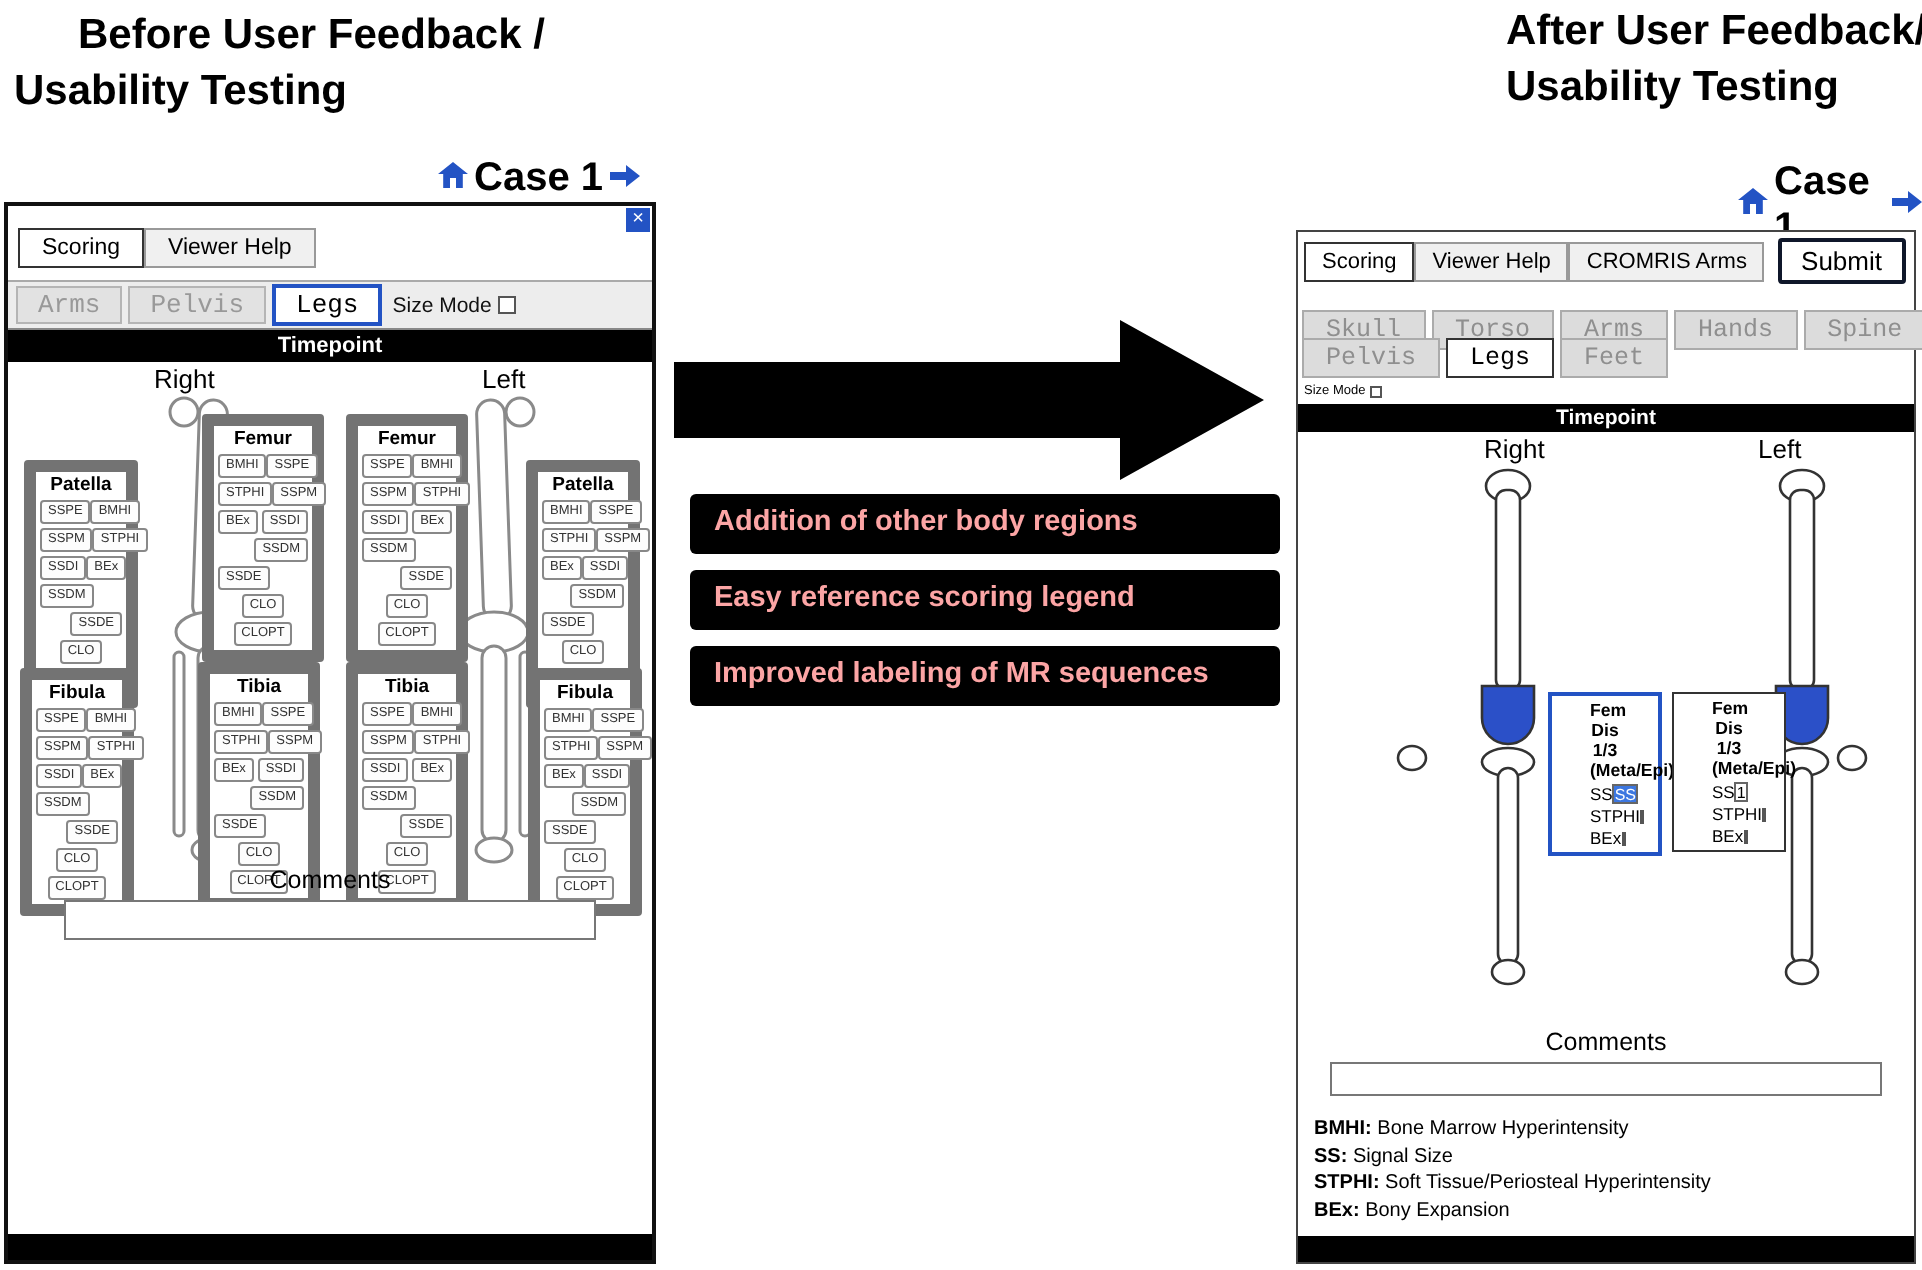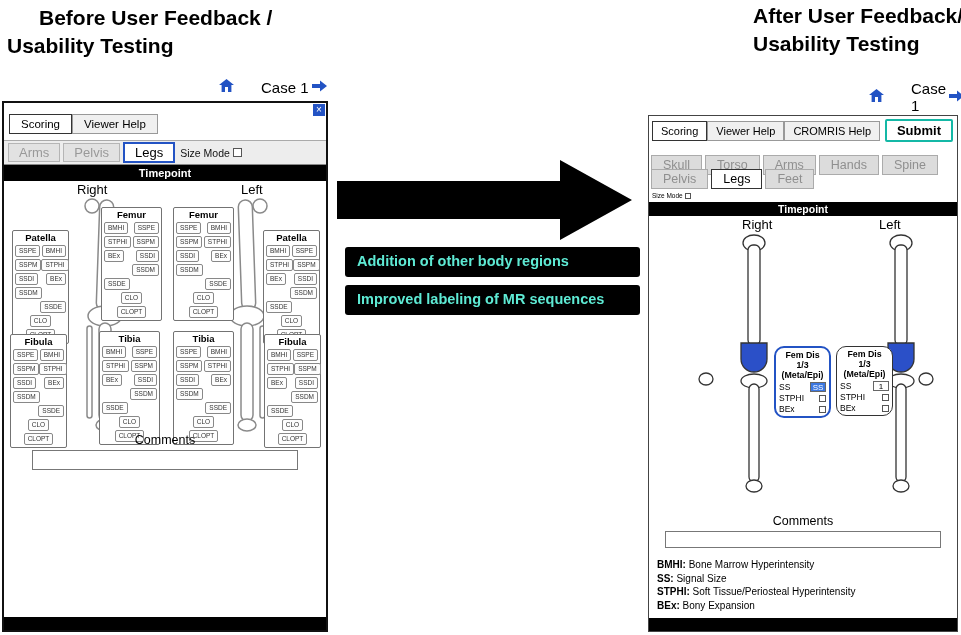--- a/index.html
+++ b/index.html
@@ -15,86 +15,86 @@
 
   
   .big-title{position:absolute;font-size:21px;font-weight:bold;white-space:nowrap;}
   .t-b1{left:7px;top:6px;margin-left:32px;}   .t-b2{left:7px;top:34px;}
   .t-a1{left:753px;top:4px;} .t-a2{left:753px;top:32px;}
 
   
   .case-nav{position:absolute;display:flex;align-items:center;gap:3px;}
   .cn-before{left:219px;top:78px;}
   .cn-after{left:869px;top:80px;}
-  .case-label{font-size:15px;font-weight:normal;margin-left:24px;}
+  .case-label{font-size:20px;font-weight:bold;}
 
   
   .big-arrow{position:absolute;left:337px;top:158px;}
   .imp-list{position:absolute;left:345px;top:247px;width:295px;}
   .imp-bar{
-    height:30px;margin-bottom:8px;background:#000;color:#5eead4;
+    height:30px;margin-bottom:8px;background:#000;color:#fca5a5;
     font-size:14.5px;font-weight:bold;line-height:29px;padding-left:12px;
     border-radius:3px;white-space:nowrap;
   }
 
   
   .win-before{position:absolute;left:2px;top:101px;width:326px;height:531px;border:2px solid #111;background:#fff;}
   .wb-close{position:absolute;right:1px;top:1px;width:12px;height:12px;background:var(--accent-blue);
     color:#fff;font-size:10px;line-height:11px;text-align:center;cursor:default;}
   .wb-tabs{position:absolute;left:5px;top:11px;display:flex;}
   .tab{padding:3px 11px;font-size:11.5px;border:1px solid #999;background:#f0f0f0;white-space:nowrap;}
   .tab.sel{background:#fff;border:1.5px solid #333;}
   .wb-regions{position:absolute;left:0;top:37px;width:100%;height:25px;background:#ededed;
     border-top:1px solid #aaa;border-bottom:1px solid #888;display:flex;align-items:center;padding-left:4px;}
-  .region-row{display:flex;gap:3px;align-items:center;}
+  .region-row{display:flex;gap:3px;align-items:center;font-family:Liberation Mono, monospace;}
   .region-btn{font-size:13px;color:#999;background:#e2e2e2;border:1px solid #b5b5b5;padding:1px 10px;white-space:nowrap;}
   .region-btn.sel{color:#000;background:#fff;border:2px solid var(--accent-blue);}
   .size-mode{font-size:10.5px;color:#111;margin-left:5px;display:flex;align-items:center;gap:3px;white-space:nowrap;}
   .chk9{width:9px;height:9px;border:1px solid #555;background:#fff;display:inline-block;}
   .wb-timepoint{position:absolute;left:0;top:62px;width:100%;height:16px;background:#000;color:#fff;
     font-size:11px;font-weight:bold;text-align:center;line-height:16px;}
   .wb-right{position:absolute;left:73px;top:79px;font-size:13px;}
   .wb-left{position:absolute;left:237px;top:79px;font-size:13px;}
   .wb-svg{position:absolute;left:0;top:92px;}
 
   
-  .sb{position:absolute;background:#fff;border:1px solid #737373;border-radius:2px;padding:1px 1px 2px 1px;}
+  .sb{position:absolute;background:#fff;border:6px solid #737373;border-radius:2px;padding:1px 1px 2px 1px;}
   .sb-title{text-align:center;font-weight:bold;font-size:9.5px;line-height:11px;}
   .btn-row{display:flex;justify-content:space-between;margin:1.5px 1px 0 1px;}
   .btn-row.c{justify-content:center;} .btn-row.l{justify-content:flex-start;} .btn-row.r{justify-content:flex-end;}
   .mini-btn{font-size:6.5px;line-height:1;padding:2px 3px;border:1px solid #888;border-radius:2px;background:#fdfdfd;color:#333;white-space:nowrap;}
   .bp0{left:8px;top:127px;width:57px;}  .bp1{left:97px;top:104px;width:61px;}
   .bp2{left:169px;top:104px;width:61px;}.bp3{left:259px;top:127px;width:57px;}
   .bp4{left:6px;top:231px;width:57px;}  .bp5{left:95px;top:228px;width:61px;}
   .bp6{left:169px;top:228px;width:61px;}.bp7{left:260px;top:231px;width:57px;}
 
   .wb-comments-label{position:absolute;left:0;top:330px;width:100%;text-align:center;font-size:12.5px;}
   .wb-comments-input{position:absolute;left:28px;top:347px;width:266px;height:20px;border:1px solid #777;background:#fff;}
   .bottom-bar{position:absolute;left:0;bottom:0;width:100%;height:13px;background:#000;}
 
   
   .win-after{position:absolute;left:648px;top:115px;width:310px;height:517px;border:1px solid #444;background:#fff;}
   .wa-tabs{position:absolute;left:3px;top:5px;display:flex;}
   .wa-tabs .tab{padding:3px 8px;font-size:11px;}
-  .wa-submit{position:absolute;right:4px;top:3px;border:2px solid #14b8a6;background:#fff;font-size:13px;font-weight:bold;
+  .wa-submit{position:absolute;right:4px;top:3px;border:2px solid #0f172a;background:#fff;font-size:13px;font-weight:normal;
     padding:2px 10px;border-radius:2px;}
   .wa-regions1{position:absolute;left:2px;top:39px;}
   .wa-regions2{position:absolute;left:2px;top:53px;}
   .wa-regions1 .region-btn,.wa-regions2 .region-btn{font-size:12.5px;padding:2px 11px;background:#dcdcdc;color:#8f8f8f;border:1px solid #ababab;}
   .wa-regions2 .region-btn.sel{background:#fff;color:#000;border:1.5px solid #333;}
   .wa-sizemode{position:absolute;left:3px;top:76px;font-size:6.5px;display:flex;align-items:center;gap:2px;}
   .chk6{width:6px;height:6px;border:1px solid #555;background:#fff;display:inline-block;}
   .wa-timepoint{position:absolute;left:0;top:86px;width:100%;height:14px;background:#000;color:#fff;
     font-size:10.5px;font-weight:bold;text-align:center;line-height:14px;}
   .wa-right{position:absolute;left:93px;top:101px;font-size:13px;}
   .wa-left{position:absolute;left:230px;top:101px;font-size:13px;}
   .wa-svg{position:absolute;left:0;top:115px;}
 
   
-  .asb{position:absolute;background:#fff;border:1px solid #333;border-radius:10px;padding:2px 3px;}
+  .asb{position:absolute;background:#fff;border:1px solid #333;border-radius:0;padding:2px 19px;}
   .asb.sel{border:2px solid var(--accent-blue);}
   .ap0{left:125px;top:230px;width:57px;}
   .ap1{left:187px;top:230px;width:57px;}
   .asb-title{text-align:center;font-weight:bold;font-size:8.8px;line-height:10px;}
   .fld{display:flex;align-items:center;margin-top:2px;font-size:8.5px;line-height:9px;}
   .fld-lab{flex:1;}
   .val{width:16px;height:10px;border:1px solid #666;font-size:8px;line-height:10px;text-align:center;background:#fff;}
   .val.vsel{background:#3c77e0;color:#fff;}
   .chk{width:7px;height:7px;border:1px solid #555;background:#fff;display:inline-block;}
 
@@ -139,20 +139,21 @@
   </span>
 </div>
 
 <div class="big-arrow">
   <svg width="295" height="84" viewBox="0 0 295 84">
       <polygon points="0,23 223,23 223,2 295,42 223,82 223,61 0,61" fill="#000"></polygon>
     </svg>
 </div>
 <div class="imp-list">
     <div class="imp-bar">Addition of other body regions</div>
+    <div class="imp-bar">Easy reference scoring legend</div>
     <div class="imp-bar">Improved labeling of MR sequences</div>
   </div>
 
 <div class="win-before">
   <div class="wb-close">×</div>
 
   <div class="wb-tabs">
       <div class="tab sel">Scoring</div>
       <div class="tab">Viewer Help</div>
     </div>
@@ -415,21 +416,21 @@
   <div class="wb-comments-label">Comments</div>
   <input class="wb-comments-input" type="text" style="">
 
   <div class="bottom-bar"></div>
 </div>
 
 <div class="win-after">
   <div class="wa-tabs">
       <div class="tab sel">Scoring</div>
       <div class="tab">Viewer Help</div>
-      <div class="tab">CROMRIS Help</div>
+      <div class="tab">CROMRIS Arms</div>
     </div>
   <div class="wa-submit">Submit</div>
 
   <div class="wa-regions1 region-row">
       <div class="region-btn">Skull</div>
       <div class="region-btn">Torso</div>
       <div class="region-btn">Arms</div>
       <div class="region-btn">Hands</div>
       <div class="region-btn">Spine</div>
     </div>

